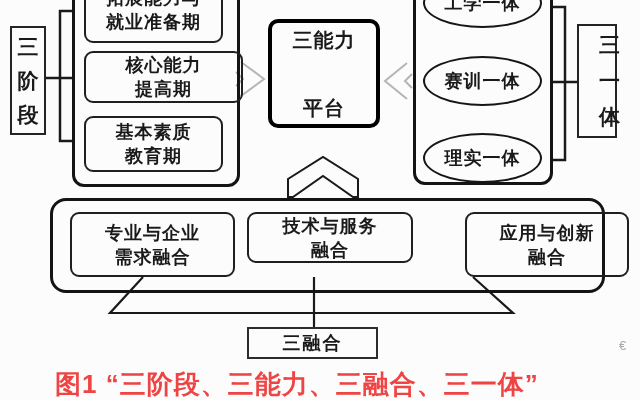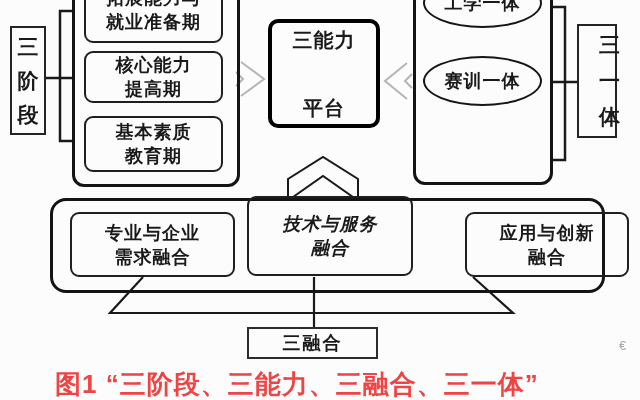--- a/index.html
+++ b/index.html
@@ -27,24 +27,24 @@
   .left-container{left:72px;top:-40px;width:168px;height:227px;}
   .right-container{left:413px;top:-36px;width:140px;height:221px;}
   .bottom-container{left:50px;top:198px;width:555px;height:95px;border-radius:16px;}
   
   .ibox{
     border:2px solid #1f1f1f;border-radius:9px;background:transparent;
     display:flex;flex-direction:column;align-items:center;justify-content:center;
     font-weight:700;font-size:18px;line-height:24px;text-align:center;letter-spacing:1px;
   }
   .s1{left:84px;top:-24px;width:139px;height:67px;}
-  .s2{left:84px;top:51px;width:139px;height:52px;}
+  .s2{left:84px;top:51px;width:159px;height:52px;}
   .s3{left:84px;top:116px;width:139px;height:56px;}
   .f1{left:70px;top:212px;width:165px;height:65px;}
-  .f2{left:247px;top:196px;width:166px;height:80px;font-style:italic;}
+  .f2{left:247px;top:212px;width:166px;height:51px;}
   .f3{left:421px;top:212px;width:164px;height:65px;margin-left:44px;}
   
   .centerbox{
     left:268px;top:19px;width:112px;height:109px;
     border:4px solid #000;border-radius:10px;background:transparent;
     display:flex;flex-direction:column;align-items:center;justify-content:center;
     font-weight:700;font-size:20px;line-height:30px;text-align:center;letter-spacing:1px;gap:38px;
   }
   
   .ell{
@@ -120,20 +120,23 @@
     <span class="ln">平台</span>
   </div>
 
   <div class="abs container right-container"></div>
   <div class="abs ell e1">
     <span>工学一体</span>
   </div>
   <div class="abs ell e2">
     <span>赛训一体</span>
   </div>
+  <div class="abs ell e3">
+    <span>理实一体</span>
+  </div>
 
   <div class="abs vbox unity-label">
     <span class="vtxt">三一体</span>
   </div>
 
   <div class="abs container bottom-container"></div>
   <div class="abs ibox f1">
     <span class="ln">专业与企业</span>
     <span class="ln">需求融合</span>
   </div>

